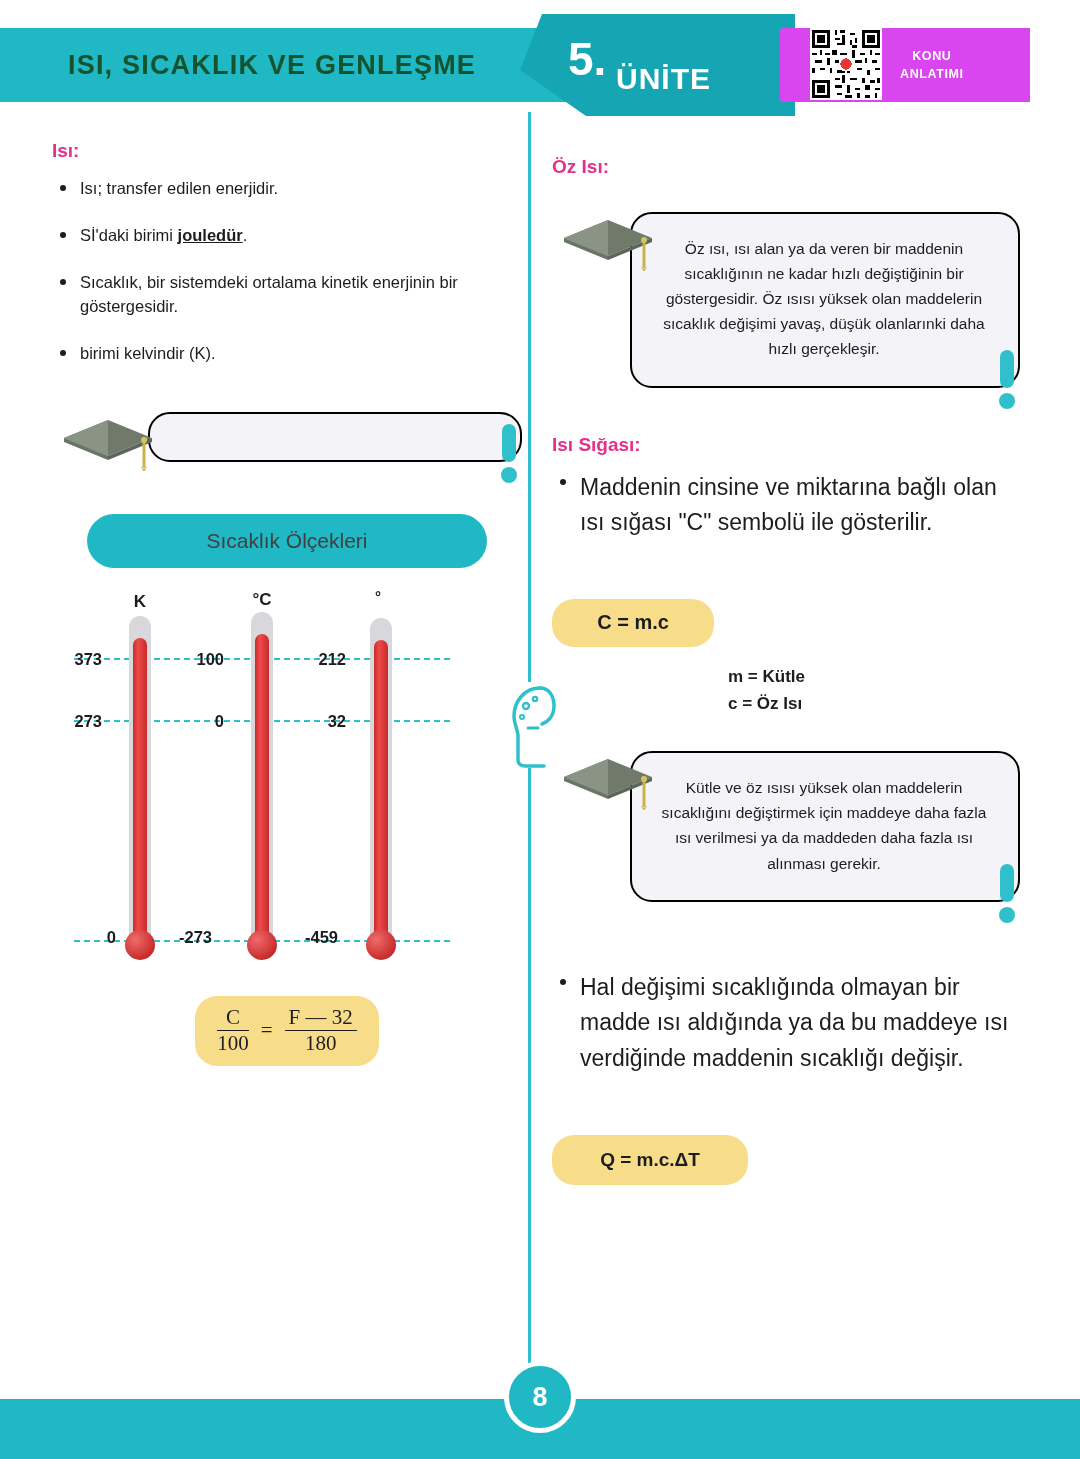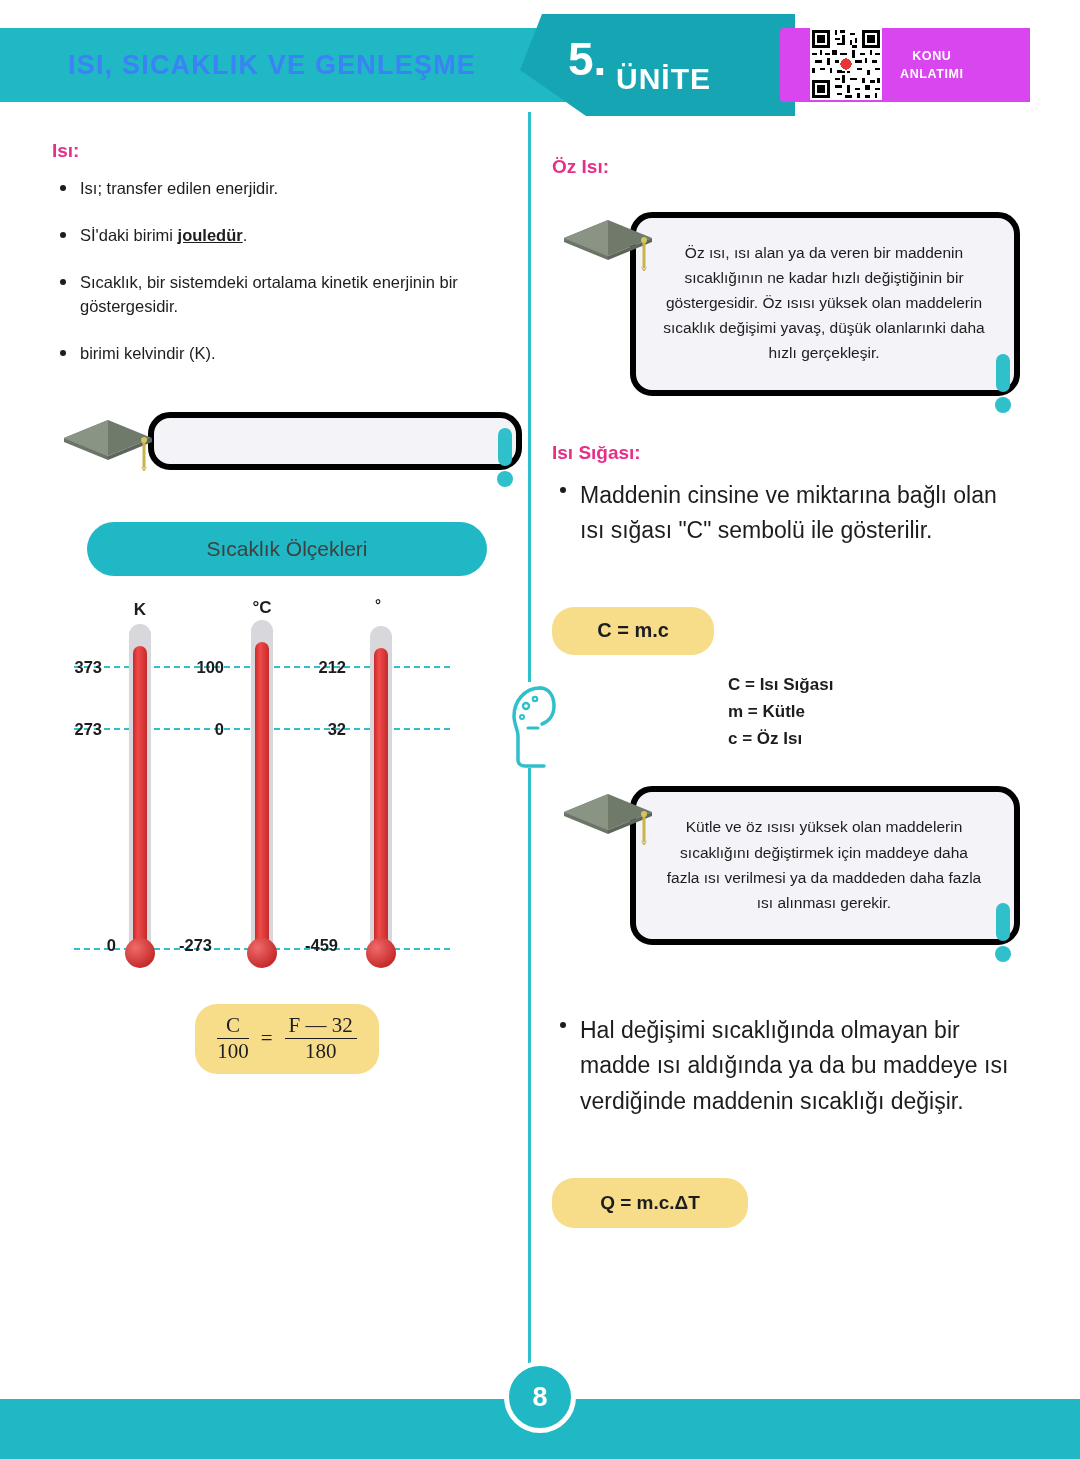--- a/index.html
+++ b/index.html
@@ -25,21 +25,21 @@
     width: 620px; height: 74px;
     background: #1fb8c4;
     border-top-right-radius: 6px;
     border-bottom-right-radius: 6px;
   }
   .header-title {
     position: absolute;
     left: 68px; top: 36px;
     font-size: 27px;
     font-weight: bold;
-    color: #3b82f6;
+    color: #14532d;
     letter-spacing: 1.2px;
   }
   .header-ribbon {
     position: absolute;
     left: 520px; top: 0;
     width: 275px; height: 102px;
     background: #16a6b3;
     clip-path: polygon(8% 0%, 100% 0%, 100% 100%, 24% 100%, 0% 55%);
   }
   .unit-number {
@@ -138,21 +138,21 @@
     margin-top: 30px;
   }
   .callout .cap {
     position: absolute;
     left: 4px; top: 0;
     width: 104px; height: 70px;
     z-index: 3;
   }
   .callout .bubble {
     margin-left: 82px;
-    border: 6px solid #000000;
+    border: 2px solid #000000;
     border-radius: 22px;
     background: #f4f4f8;
     padding: 22px 28px 24px 26px;
     position: relative;
   }
   .callout .bubble p {
     margin: 0;
     text-align: center;
     font-size: 15.5px;
     line-height: 1.62;
@@ -494,21 +494,20 @@
 
   <h3 class="section" style="margin-top:46px">Isı Sığası:</h3>
 
   <ul class="bullets big">
     <li><span>Maddenin cinsine ve miktarına bağlı olan ısı sığası "C" sembolü ile gösterilir.</span></li>
   </ul>
 
   <div class="formula-pill c-formula">C = m.c</div>
 
   <div class="legend">
-    <div>C = Isı Sığası</div>
     <div>m = Kütle</div>
     <div>c = Öz Isı</div>
   </div>
 
   <div class="callout c2" style="margin-top:34px">
     <div class="cap">
       <svg width="104" height="70" viewBox="0 0 104 70">
         <path d="M8 26 L52 8 L96 26 L52 44 Z" fill="#6f7a6a"></path>
         <path d="M8 26 L52 8 L52 44 Z" fill="#8a9485"></path>
         <path d="M52 44 L96 26 L96 30 L52 48 Z" fill="#5c665a"></path>

